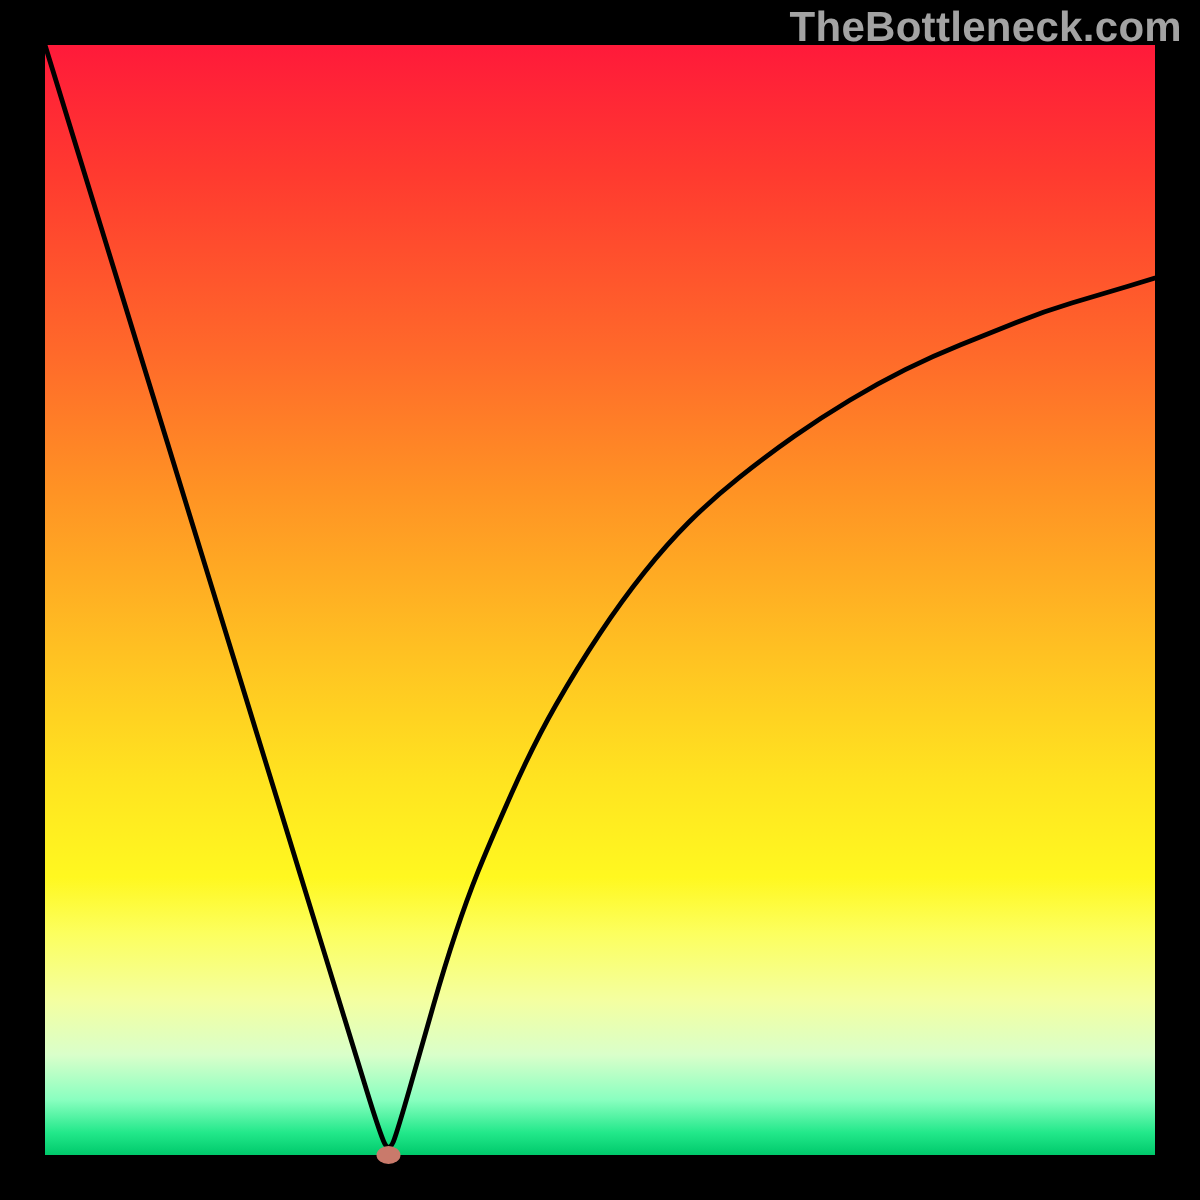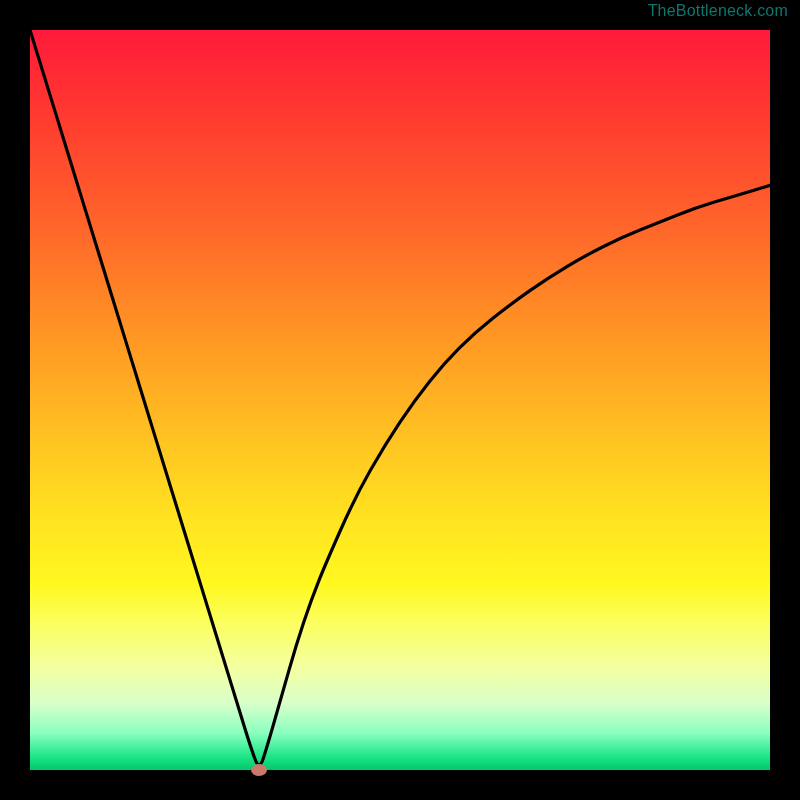--- a/index.html
+++ b/index.html
@@ -46,23 +46,23 @@
     width: 16px;
     height: 12px;
     border-radius: 50%;
     transform: translate(-50%, -50%);
   }
   .watermark {
     position: absolute;
     top: 2px;
     right: 12px;
     font-family: Arial, Helvetica, sans-serif;
-    font-size: 16px;
-    font-weight: 400;
-    color: #0f766e;
+    font-size: 28px;
+    font-weight: 700;
+    color: #a3a3a3;
     letter-spacing: 0.2px;
   }
 </style>
 </head>
 <body>
 <div class="frame">
 
   <div class="plot-bg"></div>
 
   <svg class="curve" viewBox="0 0 740 740" preserveAspectRatio="none">

